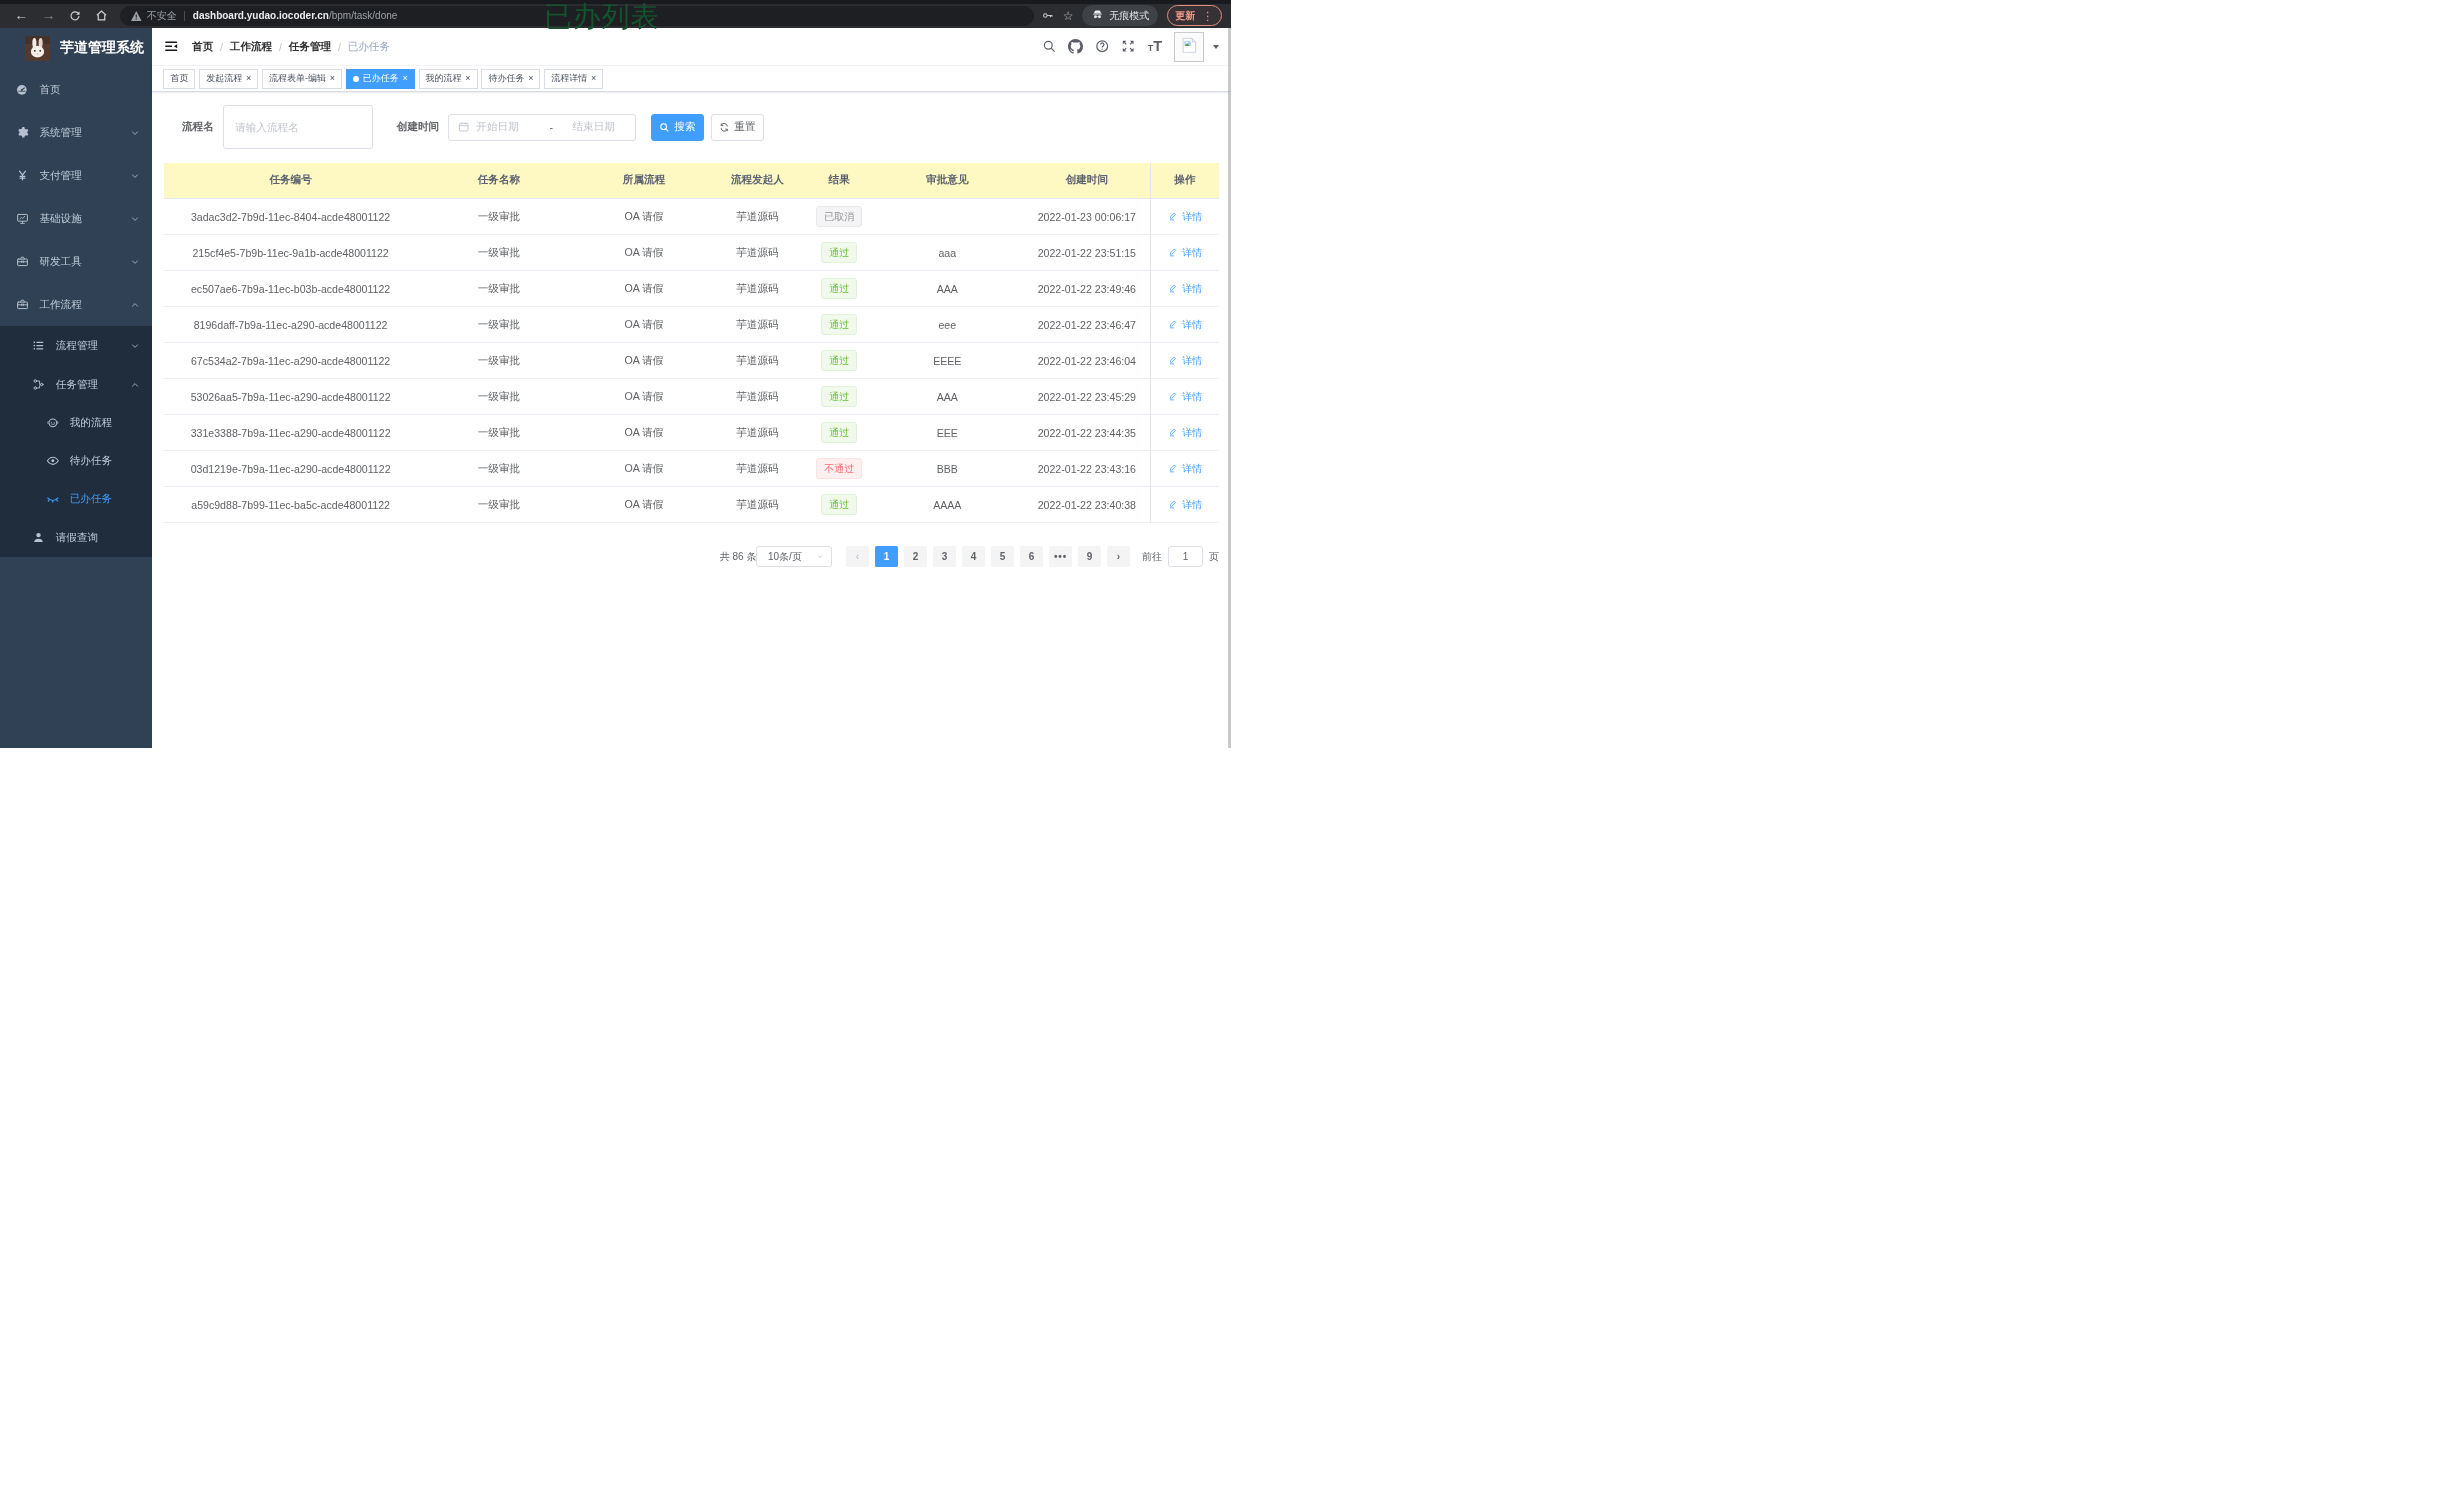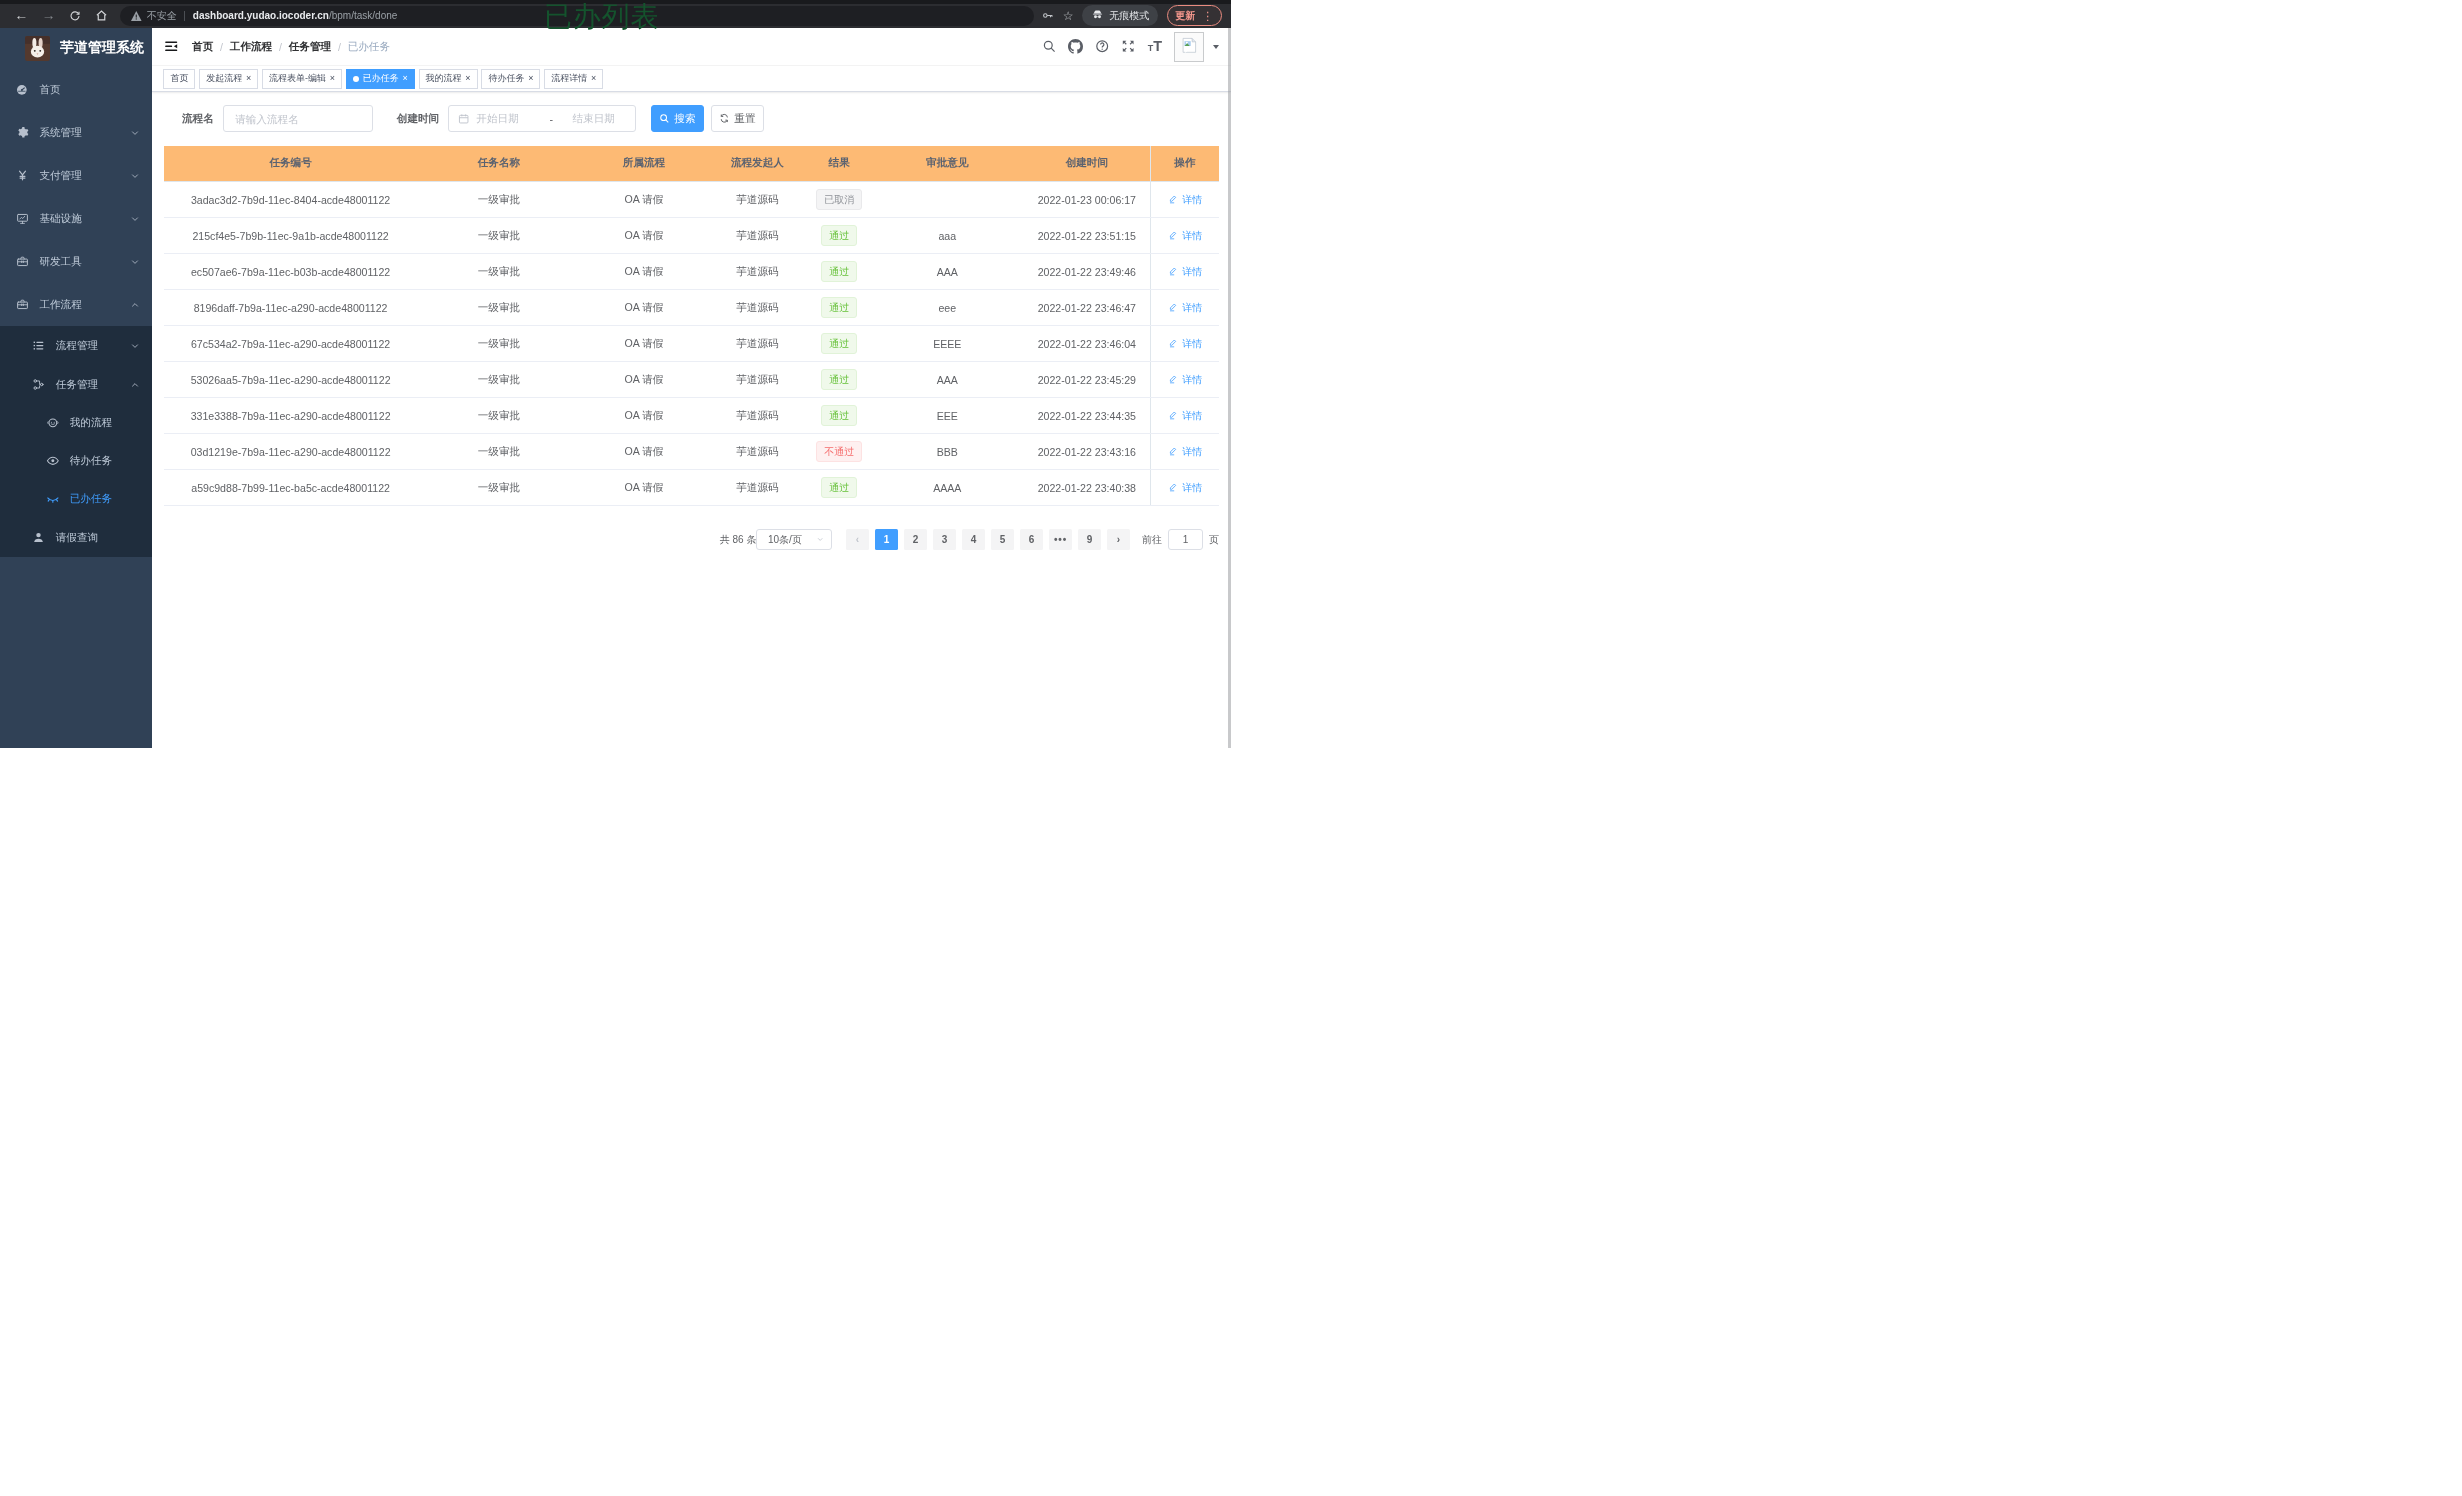--- a/index.html
+++ b/index.html
@@ -66,33 +66,33 @@
   .tag { display:inline-flex; align-items:center; height:20px; border:0.8px solid #d8dce5; background:#fff; color:#495060; font-size:9px; padding:0 6px; margin-right:3.8px; cursor:pointer; white-space:nowrap; }
   .tag .dot { width:6px; height:6px; border-radius:50%; background:#fff; margin-right:3.8px; }
   .tag .tag-close { margin-left:3.8px; font-size:9px; line-height:1; }
   .tag.active { background:#409eff; border-color:#409eff; color:#fff; }
 
   
   .content { flex:1; padding:13px 12px 0 12px; overflow:hidden; }
   .filters { display:flex; align-items:center; margin-bottom:13.7px; font-size:10.6px; color:#606266;margin-left:18px; }
   .f-label { font-weight:700; margin-right:9px; white-space:nowrap; }
   .f-label.second { margin-left:24px; }
-  .f-input { width:150px; height:27px; border:0.8px solid #dcdfe6; border-radius:3px; padding:0 11.4px; font-size:10.6px; color:#606266; outline:none; }
+  .f-input { width:150px; height:44px; border:0.8px solid #dcdfe6; border-radius:3px; padding:0 11.4px; font-size:10.6px; color:#606266; outline:none; }
   .f-input::placeholder { color:#c0c4cc; }
   .date-box { width:188px; height:27px; border:0.8px solid #dcdfe6; border-radius:3px; display:flex; align-items:center; padding:0 9px; color:#c0c4cc; font-size:10.6px; cursor:pointer; }
   .date-box .cal { display:flex; margin-right:6.8px; color:#c0c4cc; }
   .date-box .d-start { width:65px; text-align:left; }
   .date-box .d-sep { color:#606266; width:20px; text-align:center; }
   .date-box .d-end { width:65px; text-align:center; }
   .btn { height:27px; border-radius:3px; display:inline-flex; align-items:center; gap:4.6px; font-size:10.6px; padding:0 7px; cursor:pointer; }
   .btn-search { background:#409eff; border:0.8px solid #409eff; color:#fff; margin-left:15px; }
   .btn-reset { background:#fff; border:0.8px solid #dcdfe6; color:#606266; margin-left:7.6px; }
 
   table.data { width:100%; border-collapse:collapse; table-layout:fixed; font-size:10.6px; color:#606266; }
-  table.data th { height:36px; background:#fdba74; color:#5c6370; font-weight:700; text-align:center; border-bottom:0.8px solid #dfe6ec; white-space:nowrap; overflow:hidden; }
+  table.data th { height:36px; background:#fef9c3; color:#5c6370; font-weight:700; text-align:center; border-bottom:0.8px solid #dfe6ec; white-space:nowrap; overflow:hidden; }
   table.data td { height:36px; text-align:center; border-bottom:0.8px solid #ebeef5; white-space:nowrap; overflow:hidden; }
   table.data th:last-child, table.data td:last-child { border-left:0.8px solid #dfe6ec; }
   .badge { display:inline-block; height:20.5px; line-height:19px; padding:0 6.8px; border-radius:3px; font-size:10px; border:0.8px solid transparent; }
   .badge.info    { background:#f4f4f5; border-color:#e9e9eb; color:#909399; }
   .badge.success { background:#f0f9eb; border-color:#e1f3d8; color:#67c23a; }
   .badge.danger  { background:#fef0f0; border-color:#fde2e2; color:#f56c6c; }
   .detail-link { color:#409eff; font-size:10px; display:inline-flex; align-items:center; gap:3.8px; cursor:pointer; }
   .detail-link svg { display:block; }
 
   

